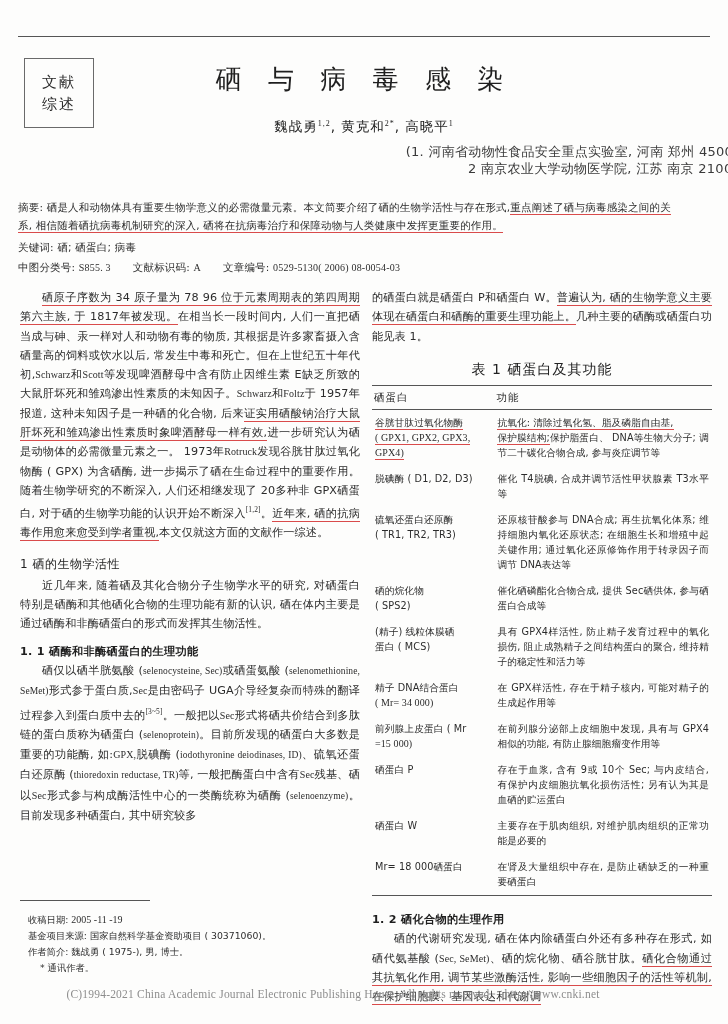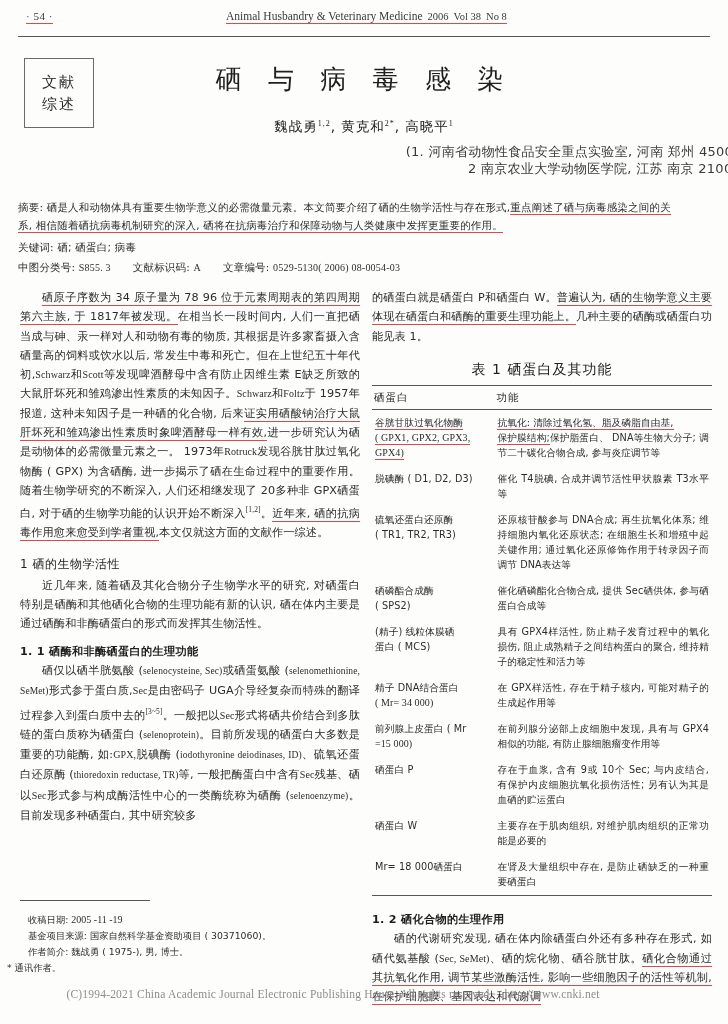--- a/index.html
+++ b/index.html
@@ -216,47 +216,41 @@
     position: absolute;
     left: 28px;
     width: 330px;
     font-size: 9.3px;
     line-height: 16px;
     color: #2d2d2d;
   }
   .fn.f1 { top: 912px; }
   .fn.f2 { top: 928px; }
   .fn.f3 { top: 944px; }
-  .fn.f4 { top: 960px; left: 7px; }
+  .fn.f4 { top: 960px; left: 40px; }
 
   
   .cnki {
     position: absolute;
     left: 1px;
     width: 664px;
     top: 988px;
     text-align: center;
     font-family: "Liberation Serif", "DejaVu Serif", serif;
     font-size: 11.5px;
     color: #8d8d8d;
     letter-spacing: 0.2px;
   }
   .cnki .url { margin-left: 12px; }
 </style>
 </head>
 <body>
 
 <div class="page">
 
-  <div class="runhead">
-    <span class="folio">· 54 ·</span>
-    <span class="journal">
-      <span>Animal Husbandry &amp; Veterinary Medicine</span><span class="vol">2006</span><span class="vol">Vol 38</span><span class="vol">No 8</span>
-    </span>
-  </div>
   <div class="rule-top"></div>
 
   <div class="catbox">
     <span>文献</span>
     <span>综述</span>
   </div>
   <div class="title">硒 与 病 毒 感 染</div>
   <div class="authors">
     <span>魏战勇</span><sup>1,2</sup>,
     <span>黄克和</span><sup>2*</sup>,
@@ -328,21 +322,21 @@
         </tr>
         <tr>
           <td class="nm">
             <span>硫氧还蛋白还原酶</span><br>
             <span>( TR1, TR2, TR3)</span>
           </td>
           <td>还原核苷酸参与 DNA合成; 再生抗氧化体系; 维持细胞内氧化还原状态; 在细胞生长和增殖中起关键作用; 通过氧化还原修饰作用于转录因子而调节 DNA表达等</td>
         </tr>
         <tr>
           <td class="nm">
-            <span>硒磷酯合成酶</span><br>
+            <span>硒的烷化物</span><br>
             <span>( SPS2)</span>
           </td>
           <td>催化硒磷酯化合物合成, 提供 Sec硒供体, 参与硒蛋白合成等</td>
         </tr>
         <tr>
           <td class="nm">
             <span>(精子) 线粒体膜硒</span><br>
             <span>蛋白 ( MCS)</span>
           </td>
           <td>具有 GPX4样活性, 防止精子发育过程中的氧化损伤, 阻止成熟精子之间结构蛋白的聚合, 维持精子的稳定性和活力等</td>

